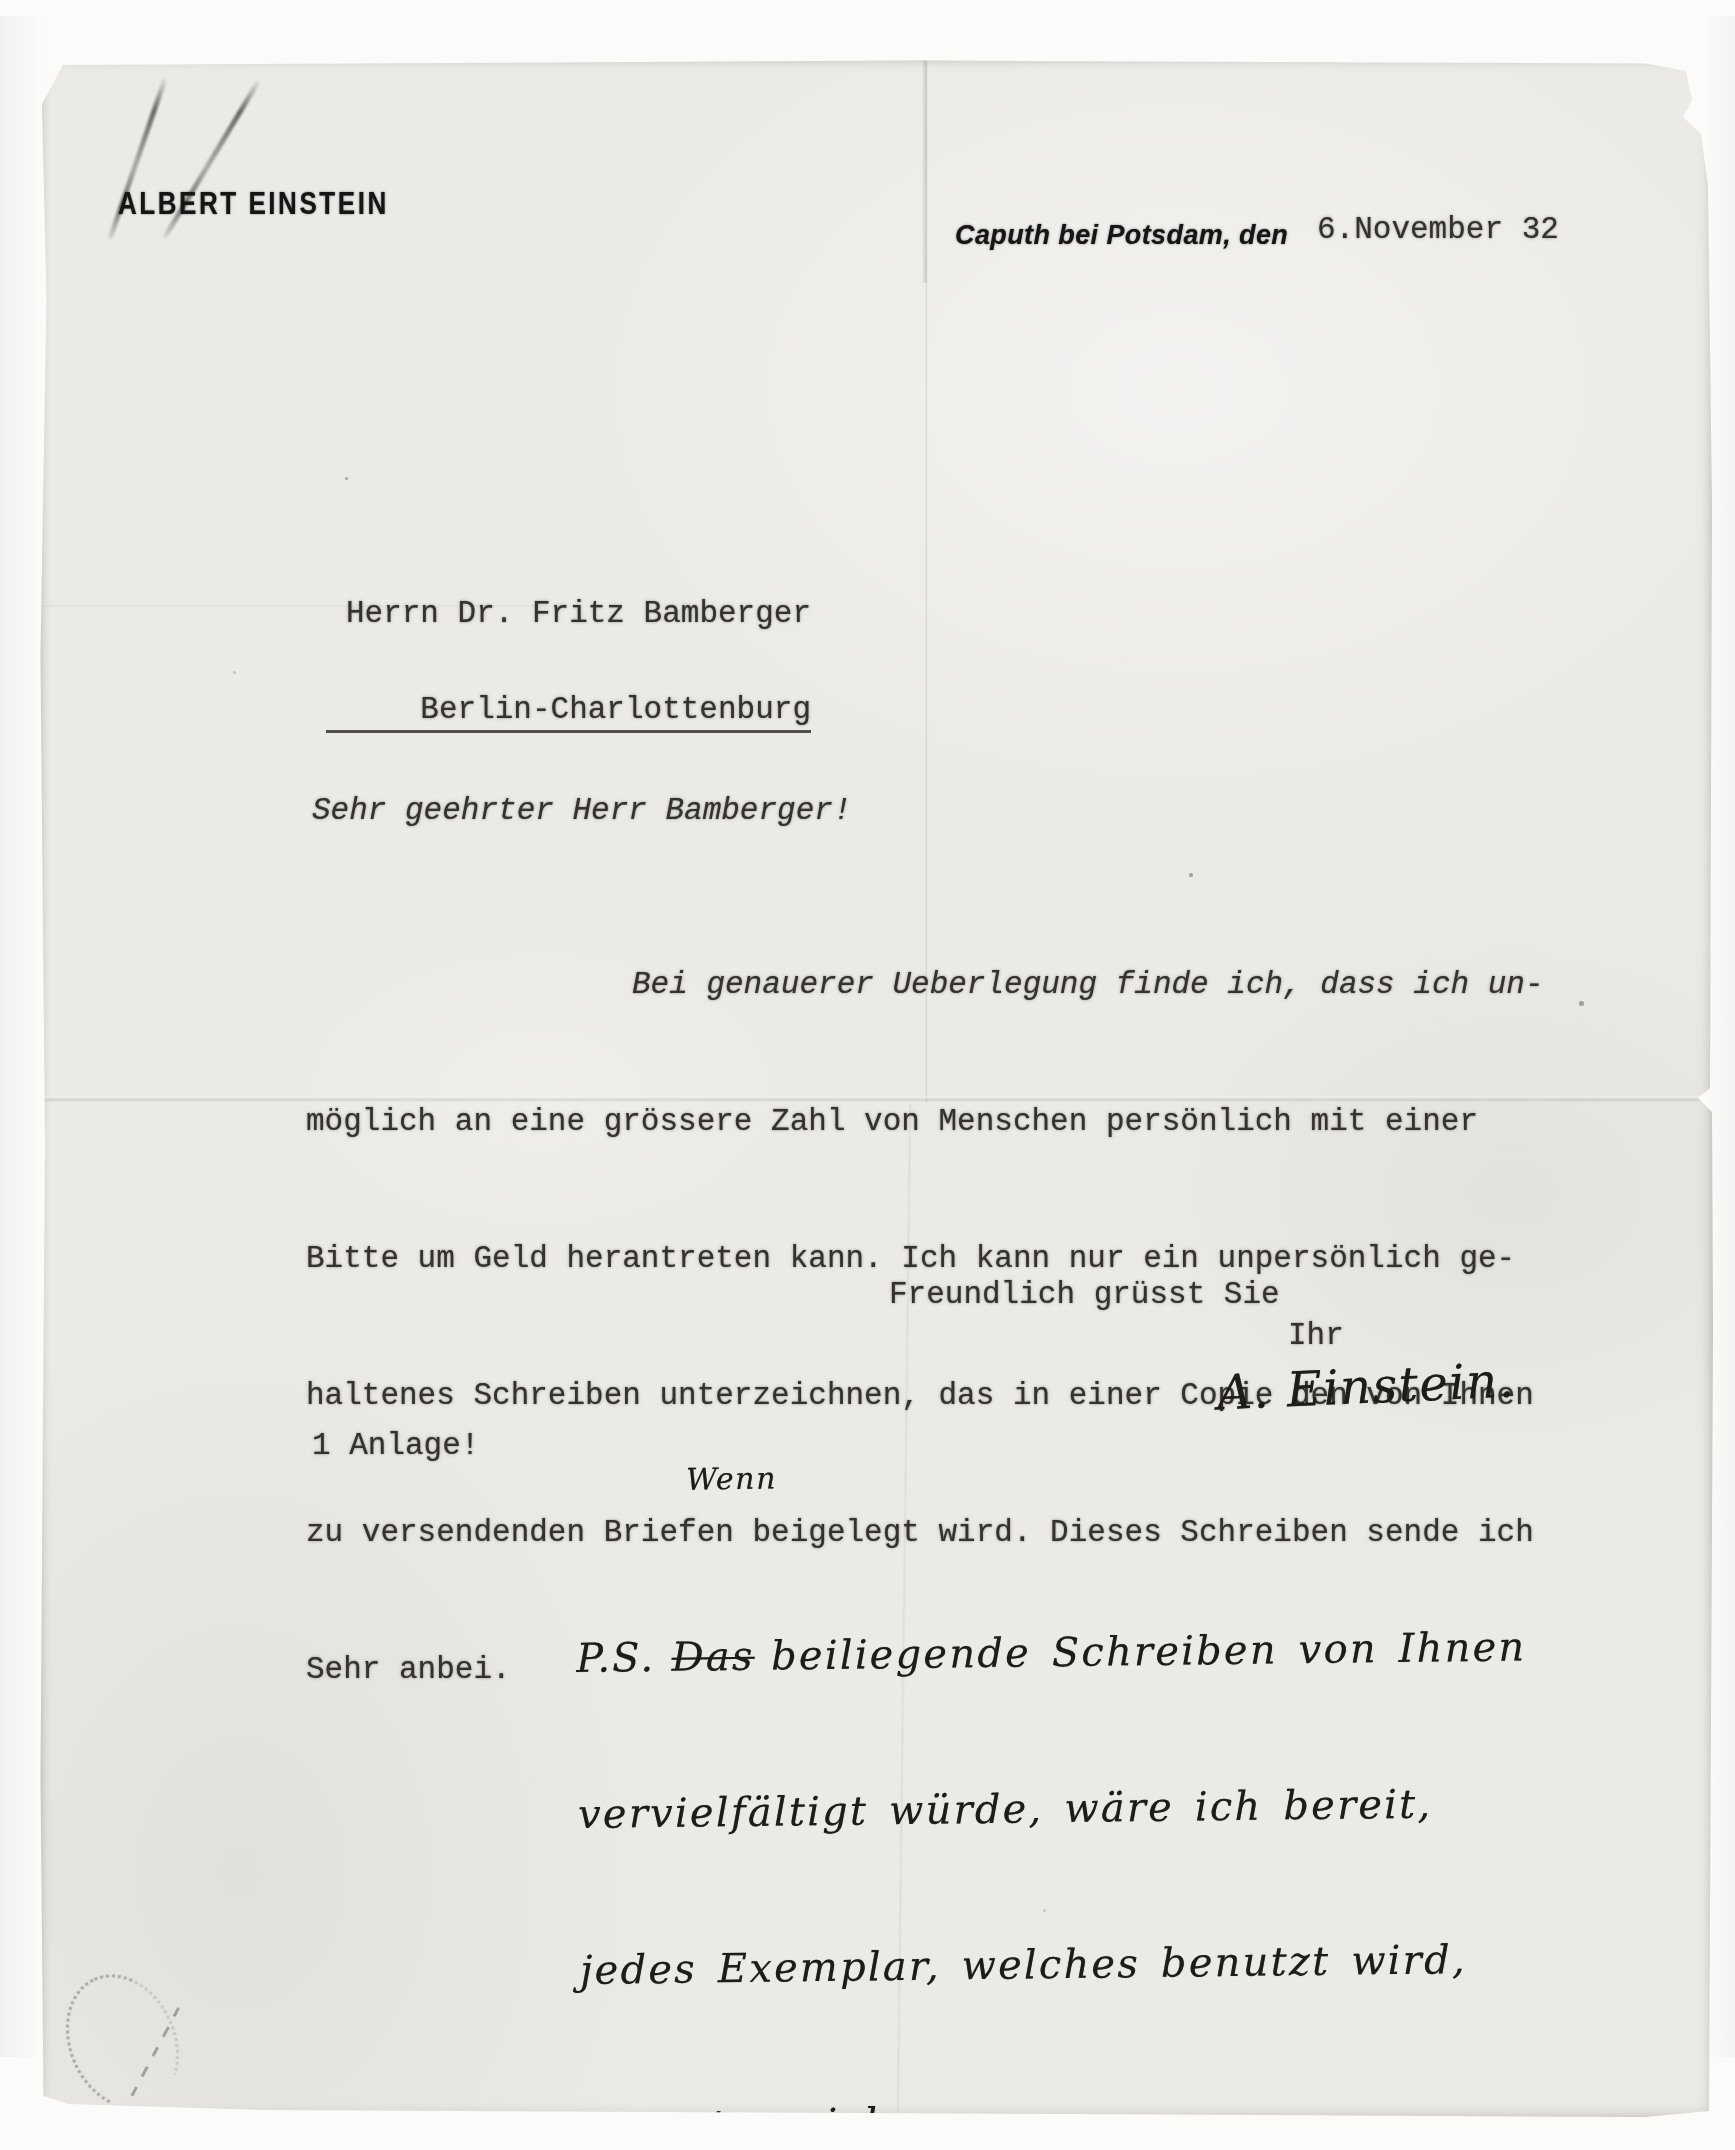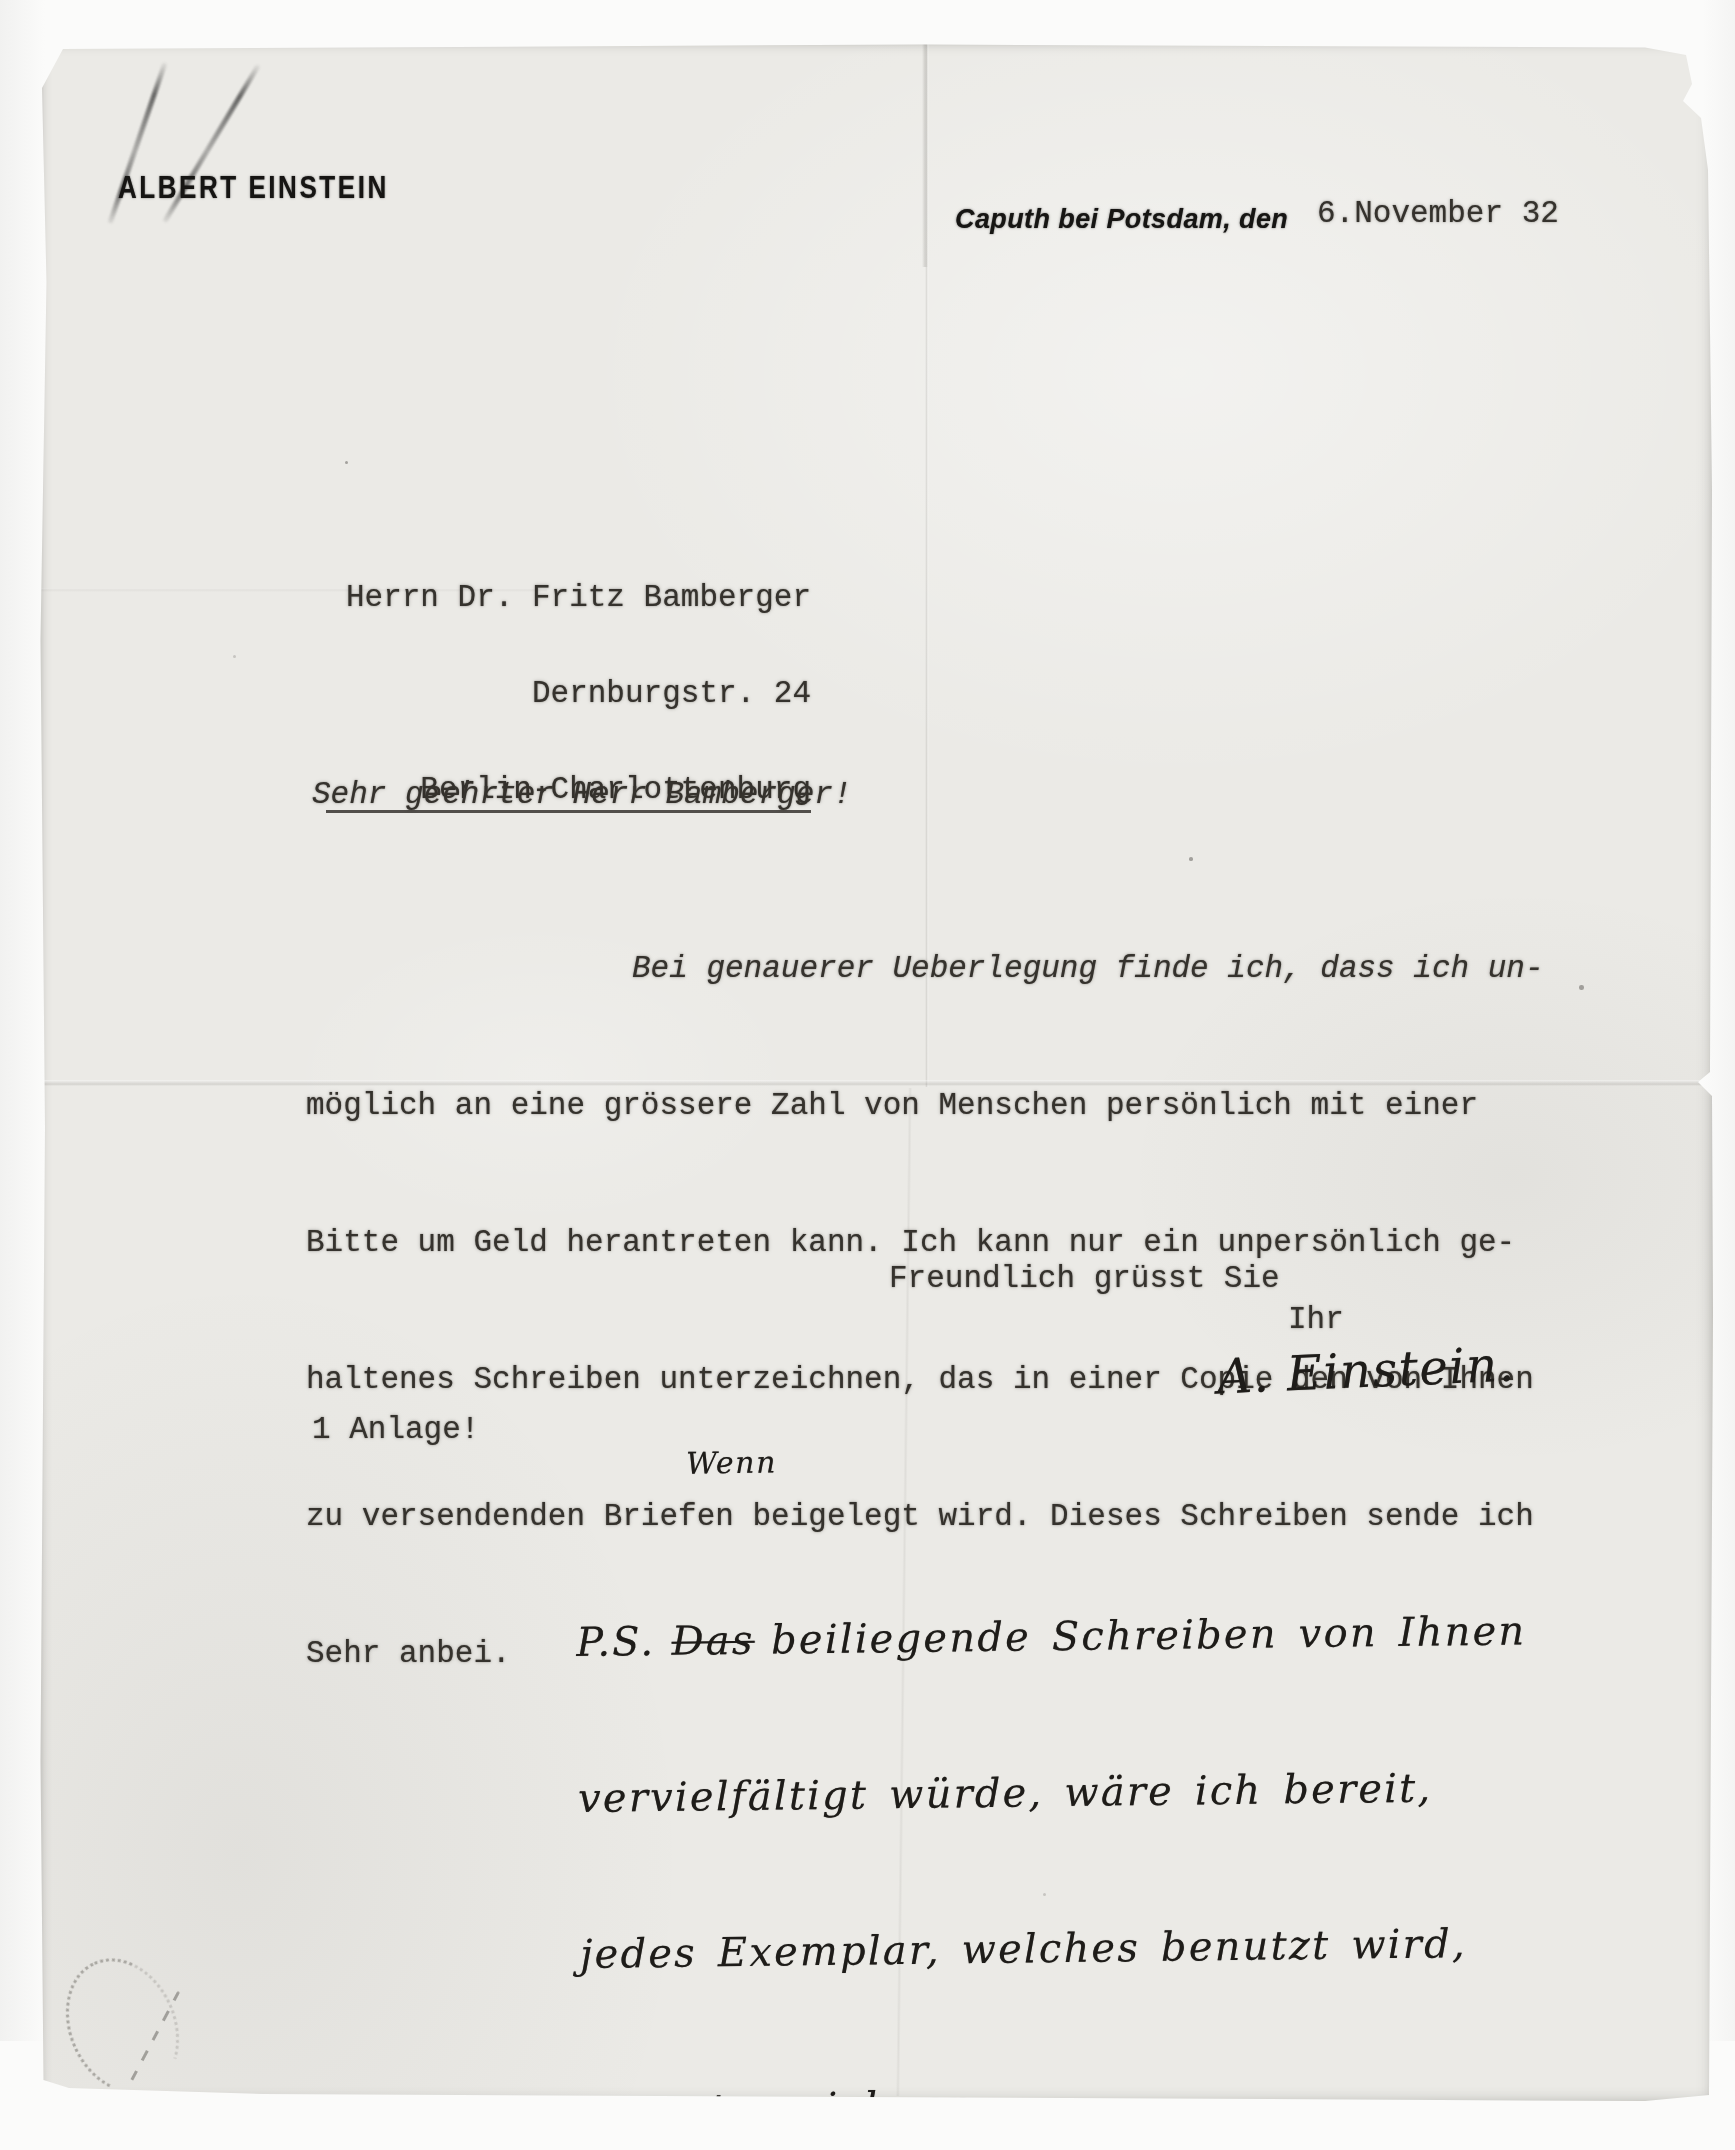--- a/index.html
+++ b/index.html
@@ -4,21 +4,21 @@
 <style>
   html,body{margin:0;padding:0;}
   body{
     width:1735px;height:2151px;
     background:#fbfbfa;
     font-family:"Liberation Sans",sans-serif;
     overflow:hidden;
     position:relative;
   }
   .scan{
-    position:absolute;left:0;top:0;width:1735px;height:2041px;
+    position:absolute;left:0;top:16px;width:1735px;height:2041px;
     background:linear-gradient(90deg,#f1f1f0 0px,#fbfbfa 45px,#fbfbfa 1703px,#f4f4f3 1735px);
   }
   .paper{
     position:absolute;left:39px;top:43px;width:1674px;height:2061px;
     background:
       radial-gradient(971px 672px at 68% 16%, rgba(255,255,255,.38), rgba(255,255,255,0) 62%),
       radial-gradient(747px 971px at 12% 88%, rgba(70,66,60,.06), rgba(0,0,0,0) 60%),
       radial-gradient(597px 448px at 88% 55%, rgba(70,66,60,.05), rgba(0,0,0,0) 65%),
       radial-gradient(373px 224px at 30% 50%, rgba(255,255,255,.20), rgba(255,255,255,0) 70%),
       #ebeae6;
@@ -111,21 +111,20 @@
     <div class="speck" style="left:1004px;top:1850px;width:3px;height:3px;opacity:.5;"></div>
     <div class="speck" style="left:194px;top:612px;width:3px;height:3px;opacity:.5;"></div>
 
     <div class="abs printed letterhead" style="left:79px;top:127px;">ALBERT EINSTEIN</div>
 
     <div class="abs printed dateline-place" style="left:916px;top:161px;">Caputh bei Potsdam, den</div>
     <div class="abs typed" style="left:1278px;top:152px;">6.November 32</div>
 
     <div class="abs typed recipient" style="left:277px;top:475px;">
       <div>Herrn Dr. Fritz Bamberger</div>
-      <div>Dernburgstr. 24</div>
       <div><span class="u">Berlin-Charlottenburg</span></div>
     </div>
 
     <div class="abs typed" style="left:273px;top:733px;font-style:italic;">Sehr geehrter Herr Bamberger!</div>
 
     <div class="abs typed body-block" style="left:267px;top:820px;">
       <div class="line indent">Bei genauerer Ueberlegung finde ich, dass ich un-</div>
       <div class="line">möglich an eine grössere Zahl von Menschen persönlich mit einer</div>
       <div class="line">Bitte um Geld herantreten kann. Ich kann nur ein unpersönlich ge-</div>
       <div class="line">haltenes Schreiben unterzeichnen, das in einer Copie den von Ihnen</div>

